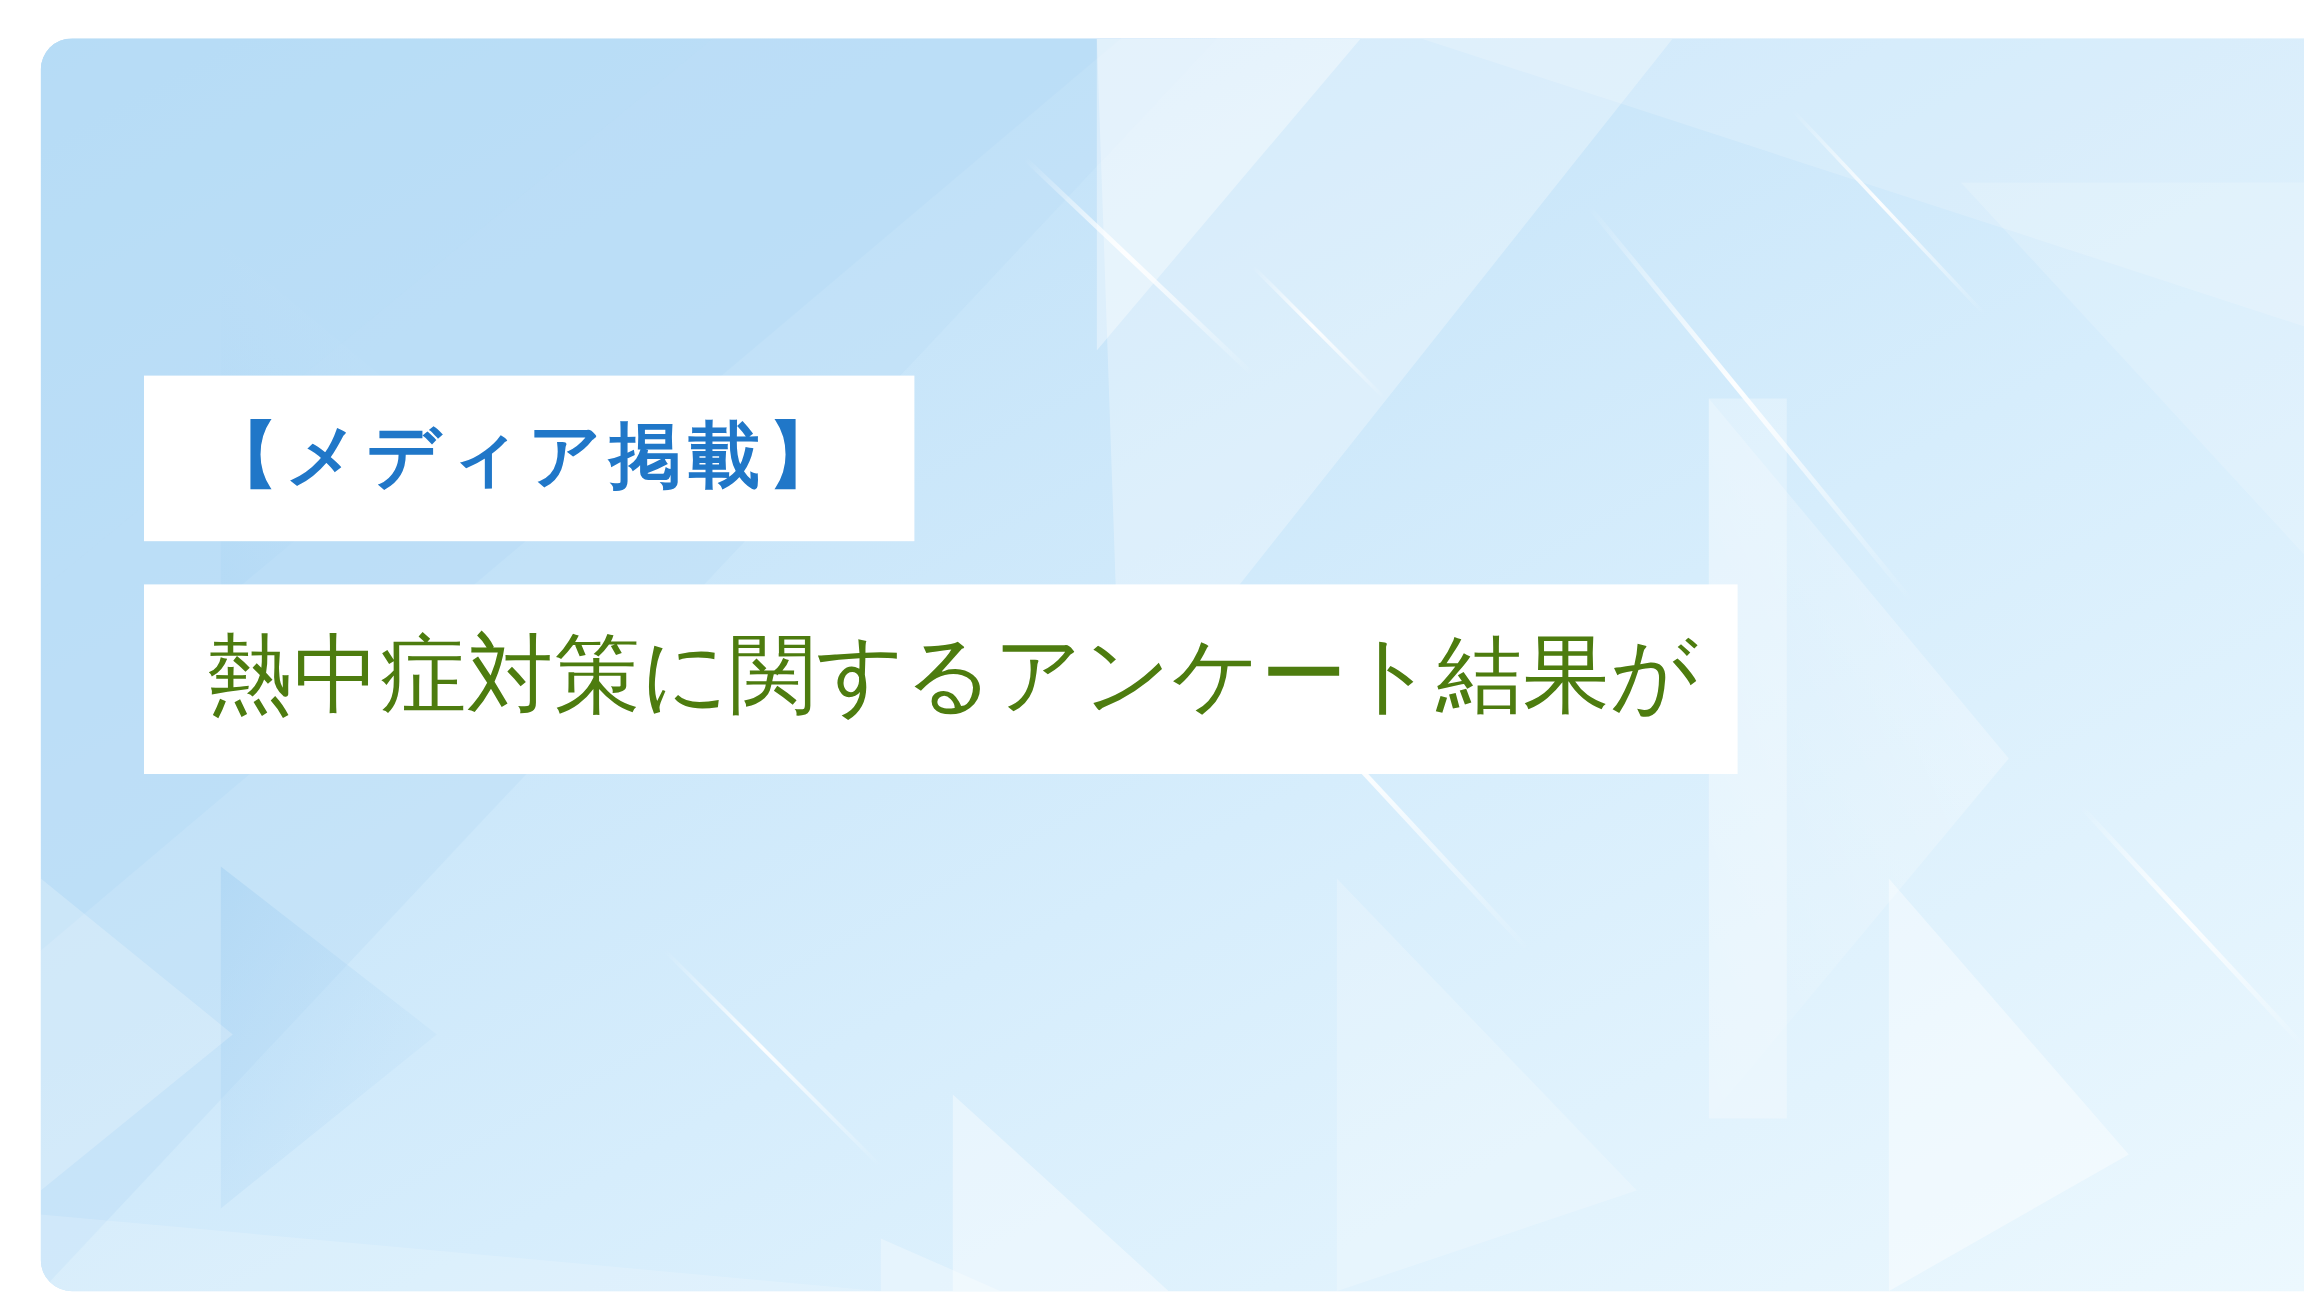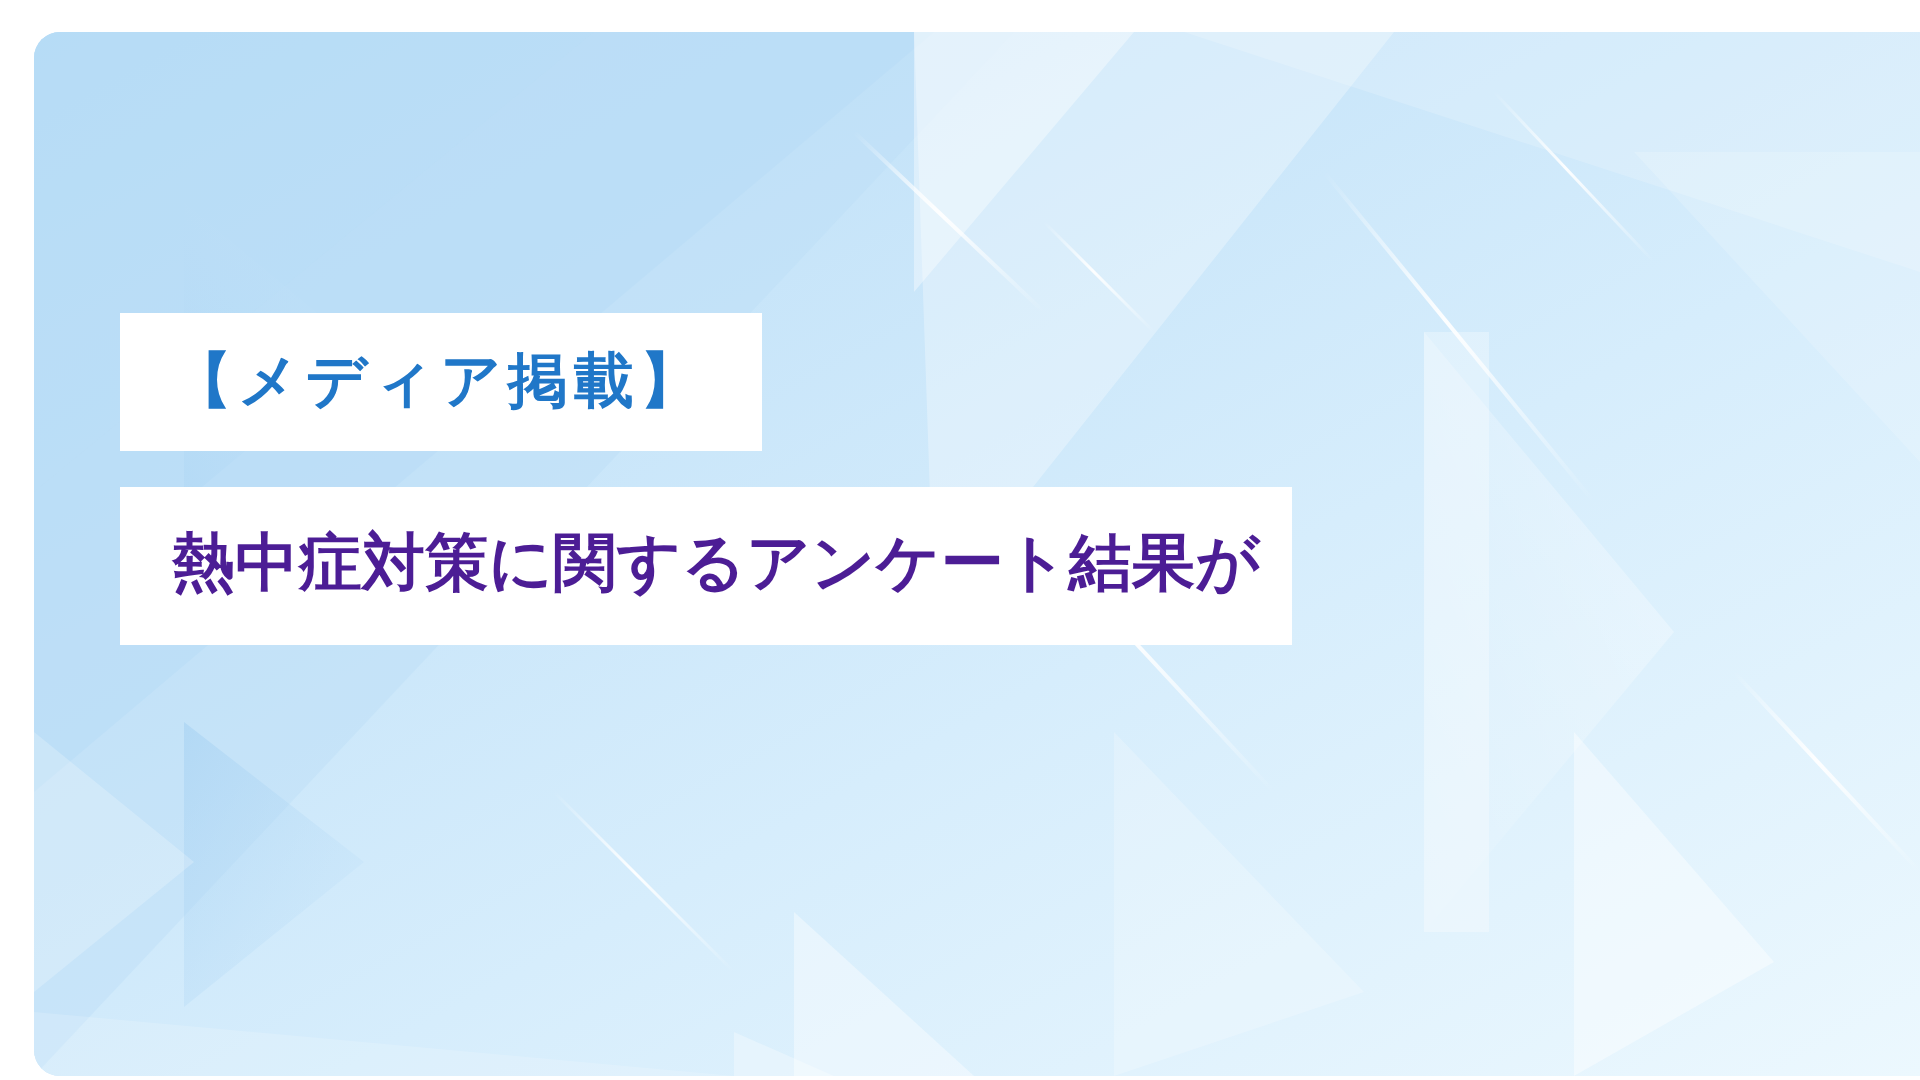--- a/index.html
+++ b/index.html
@@ -84,23 +84,23 @@
   }
   
   #headline-box-2 {
     left: 86px;
     top: 613px;
     height: 140px;
     padding: 0 0 0 52px;
     padding-right: 270px;
   }
   .headline-text {
-    font-size: 63px;
-    font-weight: 700;
-    color: #4c1d95;
+    font-size: 72px;
+    font-weight: 400;
+    color: #4d7c0f;
     letter-spacing: 0.005em;
     line-height: 1;
   }
   #headline-text-1 { transform: translateY(-4px); }
   #headline-text-2 { transform: translateY(-14px); }
 </style>
 </head>
 <body>
 
 <div id="stage">

